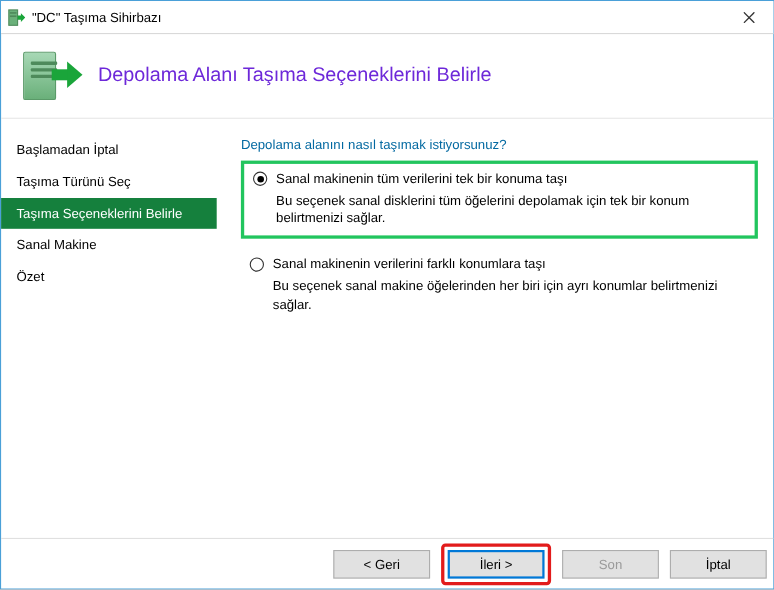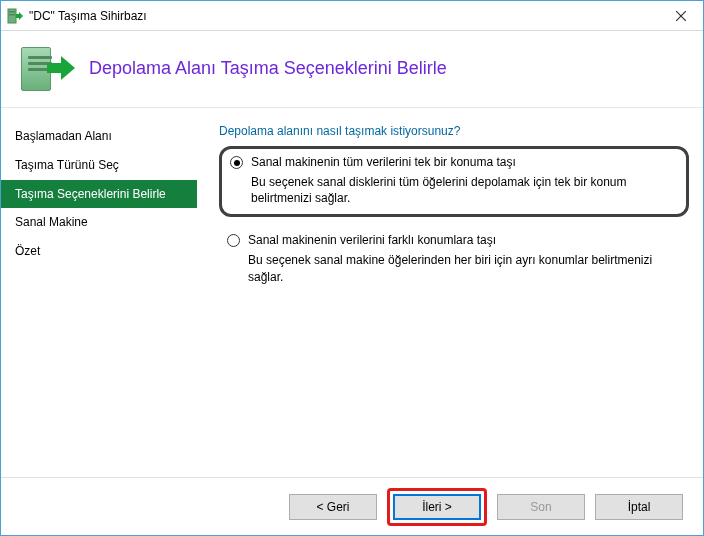--- a/index.html
+++ b/index.html
@@ -124,22 +124,22 @@
   }
   .option-group {
     display:flex;
     flex-direction:column;
     gap: 10px;
   }
   .option {
     padding: 6px 8px 8px 8px;
   }
   .option.highlighted {
-    border: 3px solid #404040;
-    border-radius: 12px;
+    border: 3px solid #22c55e;
+    border-radius: 0;
   }
   .opt-row {
     display:flex;
     align-items:flex-start;
     gap:8px;
   }
   .radio {
     width:13px;height:13px;
     border:1px solid #333;
     border-radius:50%;
@@ -156,27 +156,27 @@
     background:#000;
     border-radius:50%;
   }
   .opt-title { color:#000; }
   .opt-desc {
     margin: 5px 0 0 21px;
     color:#000;
     line-height:1.35;
   }
   .footer {
-    height: 58px;
+    height: 46px;
     border-top: 1px solid #e0e0e0;
     display:flex;
     align-items:center;
     justify-content:flex-end;
     gap:10px;
-    padding: 0 20px;
+    padding: 0 6px;
   }
   .btn {
     min-width: 88px;
     height: 26px;
     background: #e1e1e1;
     border: 1px solid #adadad;
     font-size:12px;
     color:#000;
     display:flex;
     align-items:center;
@@ -233,21 +233,21 @@
       </div>
       <div class="arrow-stem"></div>
       <div class="arrow-head"></div>
     </div>
     <div class="header-title">Depolama Alanı Taşıma Seçeneklerini Belirle</div>
   </div>
 
   <div class="body">
 
     <div class="sidebar">
-      <div class="step"><span>Başlamadan Alanı</span></div>
+      <div class="step"><span>Başlamadan İptal</span></div>
       <div class="step"><span>Taşıma Türünü Seç</span></div>
       <div class="step active"><span>Taşıma Seçeneklerini Belirle</span></div>
       <div class="step"><span>Sanal Makine</span></div>
       <div class="step"><span>Özet</span></div>
     </div>
 
     <div class="content">
       <div class="prompt">Depolama alanını nasıl taşımak istiyorsunuz?</div>
 
       <div class="option-group">

